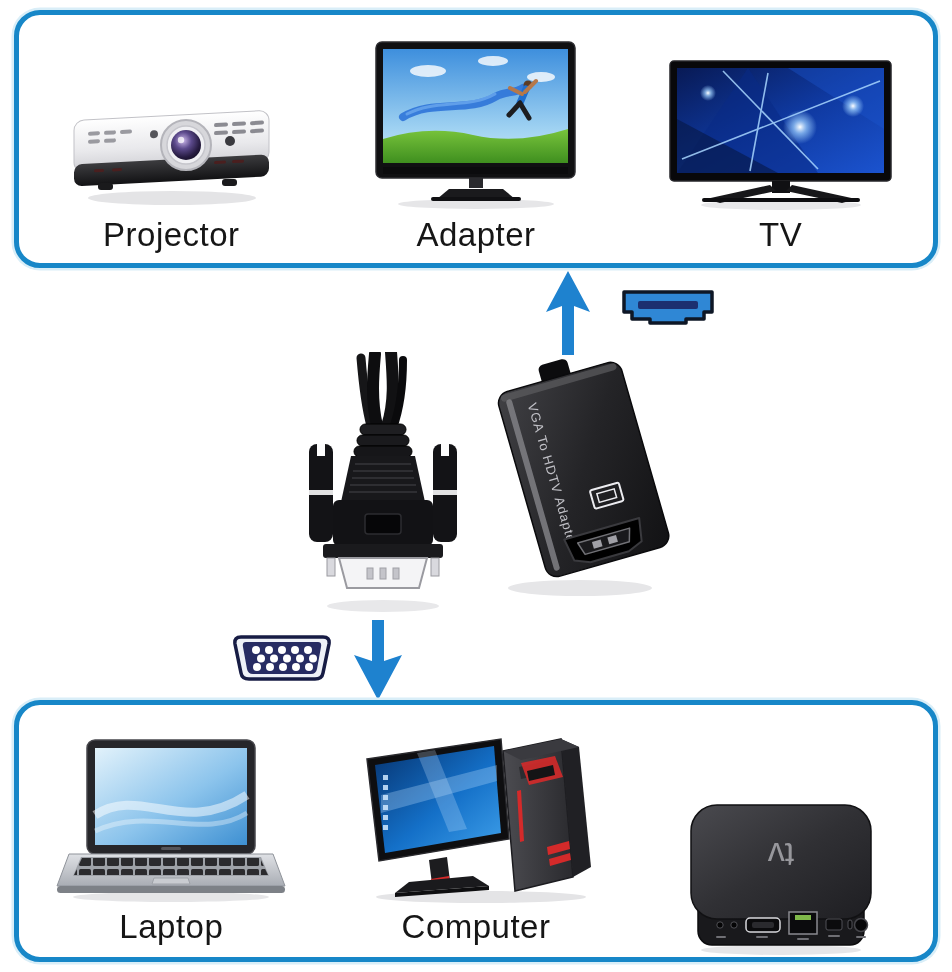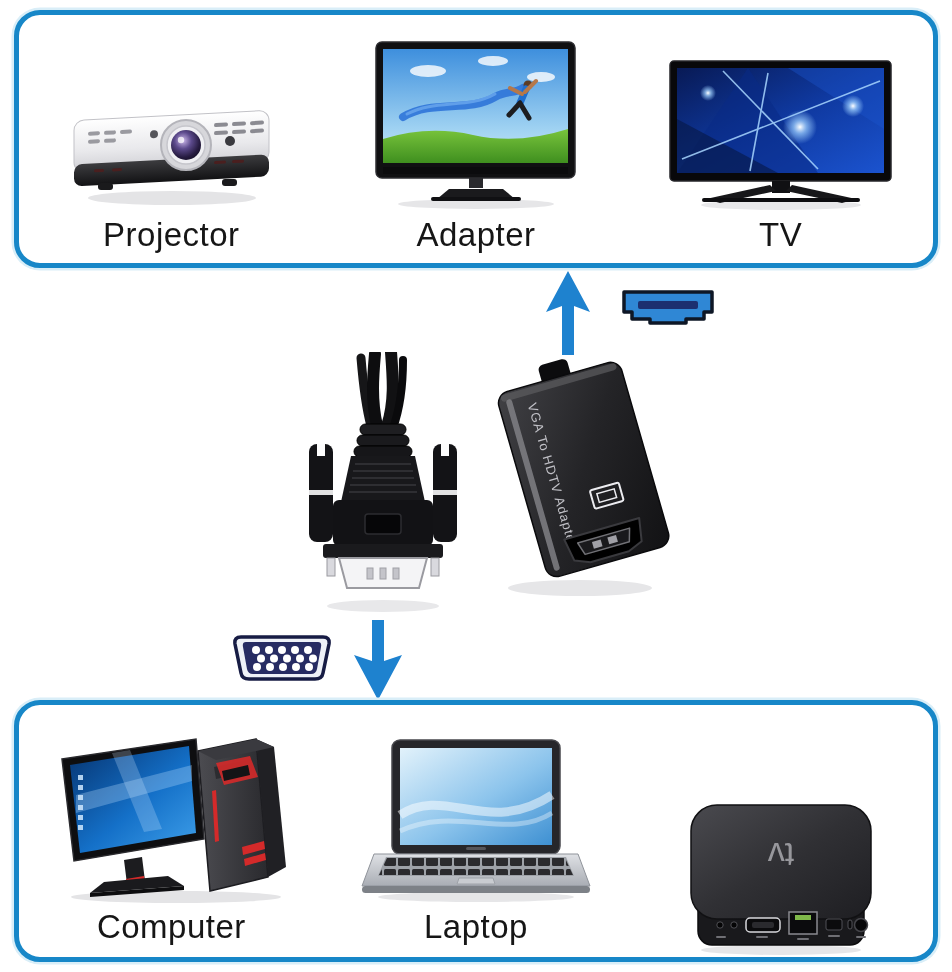--- a/index.html
+++ b/index.html
@@ -256,20 +256,53 @@
   </svg>
 
   <svg class="abs" style="left:353px;top:620px;" width="50" height="80" viewBox="0 0 50 80">
     <polygon points="19,0 31,0 31,41 49,35 25,80 1,35 19,41" fill="#1e82cf"></polygon>
   </svg>
 
   <div class="panel" id="panel-sources">
 
     <div class="device">
       <div class="fig">
+        <svg width="240" height="166" viewBox="0 0 240 166">
+          <defs>
+            <linearGradient id="lap-scr" x1="0" y1="0" x2="1" y2="1">
+              <stop offset="0" stop-color="#e2f2fb"></stop>
+                <stop offset=".55" stop-color="#8cc4ec"></stop>
+                <stop offset="1" stop-color="#3e90d2"></stop>
+            </linearGradient>
+            <linearGradient id="lap-deck" x1="0" y1="0" x2="0" y2="1">
+              <stop offset="0" stop-color="#dfe1e5"></stop>
+                <stop offset="1" stop-color="#a9adb4"></stop>
+            </linearGradient>
+            <pattern id="lap-keys" width="14" height="12" patternUnits="userSpaceOnUse">
+              <rect width="12" height="9" rx="1.5" fill="#2b2b2e"></rect>
+            </pattern>
+          </defs>
+          <ellipse cx="120" cy="160" rx="98" ry="5" fill="#e6e6e8"></ellipse>
+          <rect x="36" y="3" width="168" height="114" rx="8" fill="#26262a" stroke="#47474c" stroke-width="1.5"></rect>
+          <rect x="44" y="11" width="152" height="97" fill="url(#lap-scr)"></rect>
+          <path d="M44,78 C90,48 132,100 196,58" fill="none" stroke="#ffffff" stroke-width="9" opacity=".5"></path>
+          <path d="M44,94 C100,68 152,104 196,76" fill="none" stroke="#ffffff" stroke-width="5" opacity=".35"></path>
+          <rect x="110" y="110" width="20" height="3" rx="1.5" fill="#55555a"></rect>
+          <polygon points="18,117 222,117 234,149 6,149" fill="url(#lap-deck)" stroke="#8f939a" stroke-width="1"></polygon>
+          <polygon points="30,120 210,120 218,139 22,139" fill="#9ea2a8"></polygon>
+          <polygon points="31,121 209,121 217,138 23,138" fill="url(#lap-keys)"></polygon>
+          <polygon points="103,141 137,141 139,147 101,147" fill="#c9ccd1" stroke="#9ea2a8" stroke-width="1"></polygon>
+          <rect x="6" y="149" width="228" height="7" rx="3.5" fill="#7d8187"></rect>
+        </svg>
+      </div>
+      <div class="device-label">Laptop</div>
+    </div>
+
+    <div class="device">
+      <div class="fig">
         <svg width="250" height="184" viewBox="0 0 250 184">
           <defs>
             <linearGradient id="pc-scr" x1="0" y1="0" x2="1" y2="1">
               <stop offset="0" stop-color="#06336f"></stop>
                 <stop offset=".55" stop-color="#1470c8"></stop>
                 <stop offset="1" stop-color="#3fa0ea"></stop>
             </linearGradient>
             <linearGradient id="pc-tw" x1="0" y1="0" x2="1" y2="0">
               <stop offset="0" stop-color="#4c4c51"></stop>
                 <stop offset="1" stop-color="#2a2a2e"></stop>
@@ -301,53 +334,20 @@
             <rect x="32" y="96" width="5" height="5"></rect>
               <rect x="32" y="106" width="5" height="5"></rect>
           </g>
           <polygon points="78,141 96,138 99,162 81,165" fill="#1c1c1f"></polygon>
           <polygon points="80,160 98,157 99,163 81,166" fill="#d42a2a"></polygon>
           <polygon points="44,174 138,167 122,157 58,163" fill="#1a1a1d"></polygon>
           <polygon points="44,174 138,167 138,171 44,178" fill="#0e0e10"></polygon>
         </svg>
       </div>
       <div class="device-label">Computer</div>
-    </div>
-
-    <div class="device">
-      <div class="fig">
-        <svg width="240" height="166" viewBox="0 0 240 166">
-          <defs>
-            <linearGradient id="lap-scr" x1="0" y1="0" x2="1" y2="1">
-              <stop offset="0" stop-color="#e2f2fb"></stop>
-                <stop offset=".55" stop-color="#8cc4ec"></stop>
-                <stop offset="1" stop-color="#3e90d2"></stop>
-            </linearGradient>
-            <linearGradient id="lap-deck" x1="0" y1="0" x2="0" y2="1">
-              <stop offset="0" stop-color="#dfe1e5"></stop>
-                <stop offset="1" stop-color="#a9adb4"></stop>
-            </linearGradient>
-            <pattern id="lap-keys" width="14" height="12" patternUnits="userSpaceOnUse">
-              <rect width="12" height="9" rx="1.5" fill="#2b2b2e"></rect>
-            </pattern>
-          </defs>
-          <ellipse cx="120" cy="160" rx="98" ry="5" fill="#e6e6e8"></ellipse>
-          <rect x="36" y="3" width="168" height="114" rx="8" fill="#26262a" stroke="#47474c" stroke-width="1.5"></rect>
-          <rect x="44" y="11" width="152" height="97" fill="url(#lap-scr)"></rect>
-          <path d="M44,78 C90,48 132,100 196,58" fill="none" stroke="#ffffff" stroke-width="9" opacity=".5"></path>
-          <path d="M44,94 C100,68 152,104 196,76" fill="none" stroke="#ffffff" stroke-width="5" opacity=".35"></path>
-          <rect x="110" y="110" width="20" height="3" rx="1.5" fill="#55555a"></rect>
-          <polygon points="18,117 222,117 234,149 6,149" fill="url(#lap-deck)" stroke="#8f939a" stroke-width="1"></polygon>
-          <polygon points="30,120 210,120 218,139 22,139" fill="#9ea2a8"></polygon>
-          <polygon points="31,121 209,121 217,138 23,138" fill="url(#lap-keys)"></polygon>
-          <polygon points="103,141 137,141 139,147 101,147" fill="#c9ccd1" stroke="#9ea2a8" stroke-width="1"></polygon>
-          <rect x="6" y="149" width="228" height="7" rx="3.5" fill="#7d8187"></rect>
-        </svg>
-      </div>
-      <div class="device-label">Laptop</div>
     </div>
 
     <div class="device">
       <div class="fig">
         <svg width="210" height="158" viewBox="0 0 210 158">
           <defs>
             <linearGradient id="atv-top" x1="0" y1="0" x2="1" y2="1">
               <stop offset="0" stop-color="#4a4a4f"></stop>
                 <stop offset=".5" stop-color="#303034"></stop>
                 <stop offset="1" stop-color="#1e1e22"></stop>

